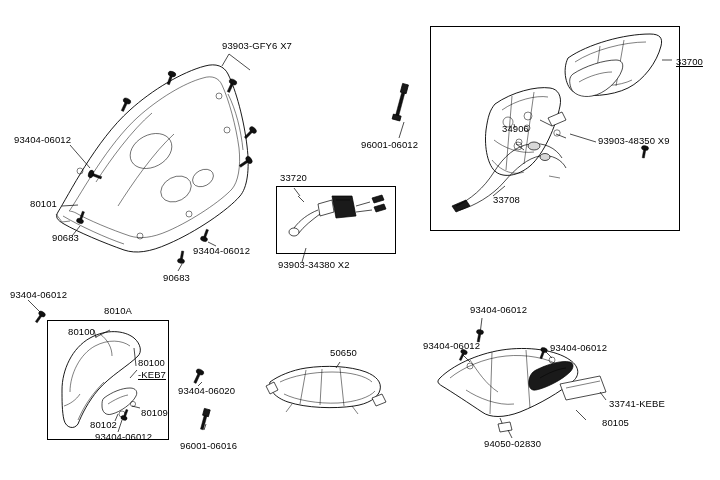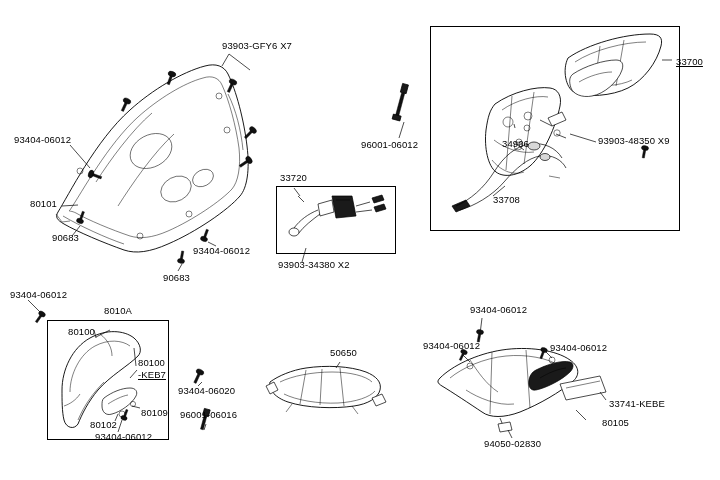--- a/index.html
+++ b/index.html
@@ -295,33 +295,33 @@
   <div class="lbl" style="left:178px; top:40px;margin-left:44px;">93903-GFY6 X7</div>
   <div class="lbl" style="left:14px;  top:134px;">93404-06012</div>
   <div class="lbl" style="left:30px;  top:198px;">80101</div>
   <div class="lbl" style="left:52px;  top:232px;">90683</div>
   <div class="lbl" style="left:163px; top:272px;">90683</div>
   <div class="lbl" style="left:193px; top:245px;">93404-06012</div>
   <div class="lbl" style="left:361px; top:139px;">96001-06012</div>
   <div class="lbl" style="left:280px; top:172px;">33720</div>
   <div class="lbl" style="left:278px; top:259px;">93903-34380 X2</div>
   <div class="lbl" style="left:676px; top:56px;text-decoration:underline;">33700</div>
-  <div class="lbl" style="left:502px; top:138px;">34906</div>
+  <div class="lbl" style="left:502px; top:123px;">34906</div>
   <div class="lbl" style="left:598px; top:135px;">93903-48350 X9</div>
   <div class="lbl" style="left:493px; top:194px;">33708</div>
   <div class="lbl" style="left:10px;  top:289px;">93404-06012</div>
   <div class="lbl" style="left:104px; top:305px;">8010A</div>
   <div class="lbl" style="left:68px;  top:326px;">80100</div>
   <div class="lbl" style="left:138px; top:357px;">80100</div>
   <div class="lbl" style="left:138px; top:369px;text-decoration:underline;">-KEB7</div>
   <div class="lbl" style="left:141px; top:407px;">80109</div>
   <div class="lbl" style="left:90px;  top:419px;">80102</div>
   <div class="lbl" style="left:95px;  top:431px;">93404-06012</div>
   <div class="lbl" style="left:178px; top:385px;">93404-06020</div>
-  <div class="lbl" style="left:180px; top:409px;">96001-06016</div>
+  <div class="lbl" style="left:180px; top:440px;">96001-06016</div>
   <div class="lbl" style="left:330px; top:347px;">50650</div>
   <div class="lbl" style="left:470px; top:304px;">93404-06012</div>
   <div class="lbl" style="left:423px; top:340px;">93404-06012</div>
   <div class="lbl" style="left:550px; top:342px;">93404-06012</div>
   <div class="lbl" style="left:609px; top:398px;">33741-KEBE</div>
   <div class="lbl" style="left:578px; top:417px;margin-left:24px;">80105</div>
   <div class="lbl" style="left:484px; top:438px;">94050-02830</div>
 
 </div>
 

